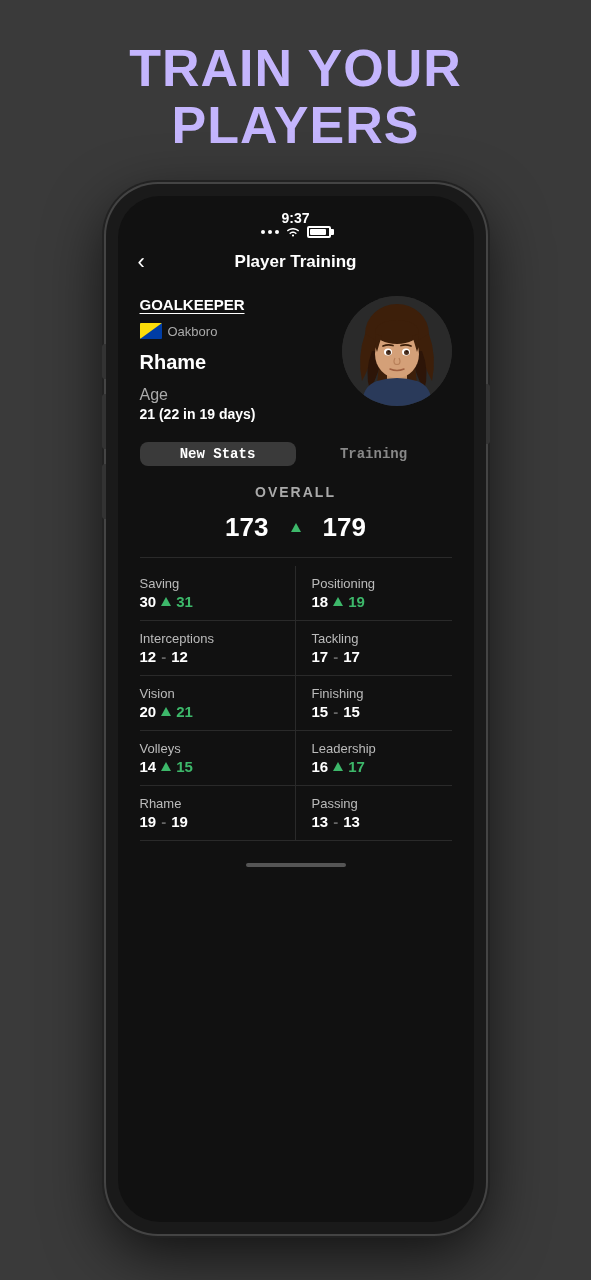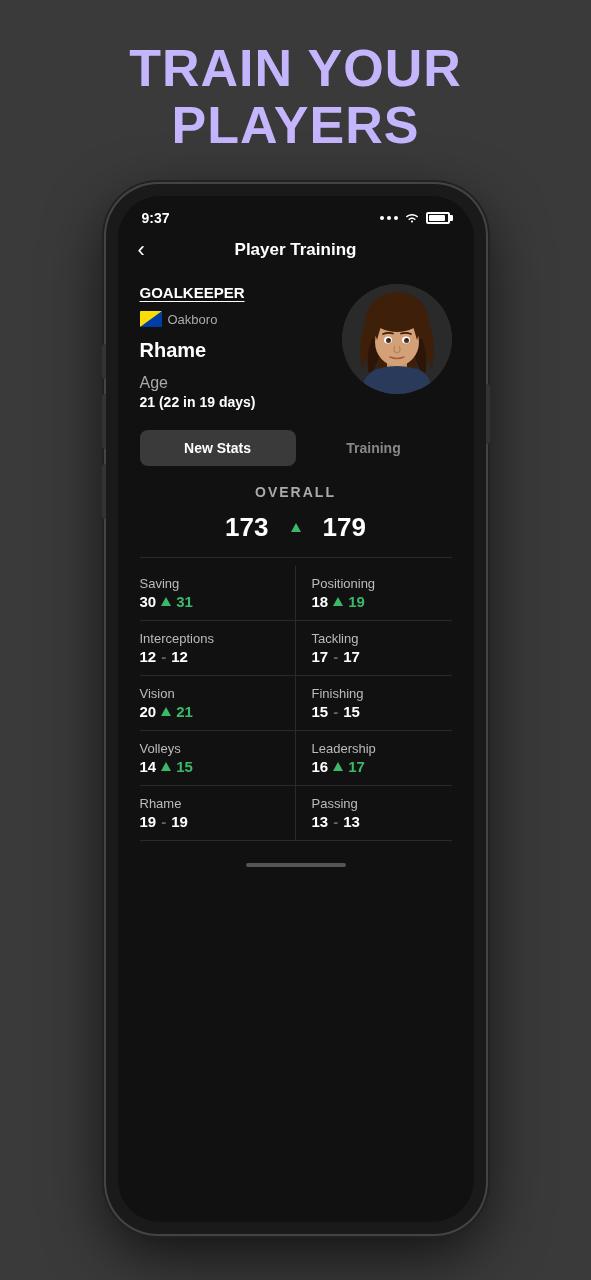--- a/index.html
+++ b/index.html
@@ -80,20 +80,21 @@
 
     
     .status-bar {
       display: flex;
       justify-content: space-between;
       align-items: center;
       padding: 14px 24px 8px;
       color: white;
       font-size: 13px;
       font-weight: 600;
+      flex-direction: column;
     }
 
     .status-left { font-size: 14px; font-weight: 700; }
 
     .status-right {
       display: flex;
       align-items: center;
       gap: 6px;
     }
 
@@ -261,27 +262,28 @@
 
     
     .tab-section {
       padding: 10px 22px 6px;
       display: flex;
       gap: 0;
     }
 
     .tab-btn {
       flex: 1;
-      padding: 10px;
+      padding: 4px;
       border: none;
       border-radius: 8px;
       font-size: 14px;
       font-weight: 600;
       cursor: pointer;
       text-align: center;
+      font-family: Liberation Mono, monospace;
     }
 
     .tab-active {
       background: #3a3a3a;
       color: white;
     }
 
     .tab-inactive {
       background: transparent;
       color: #888;

